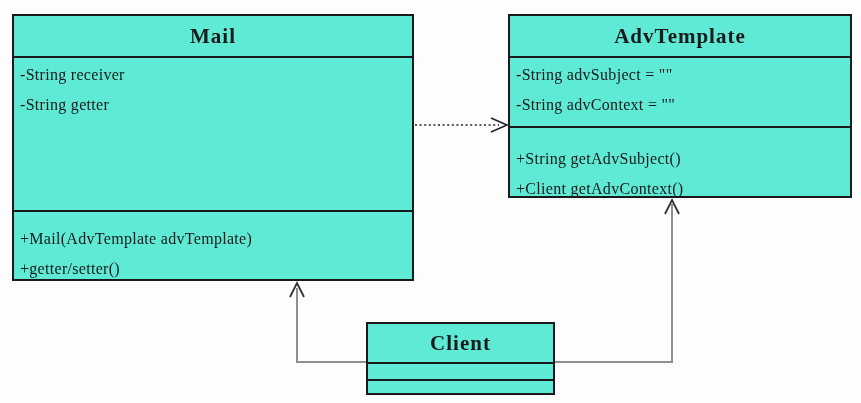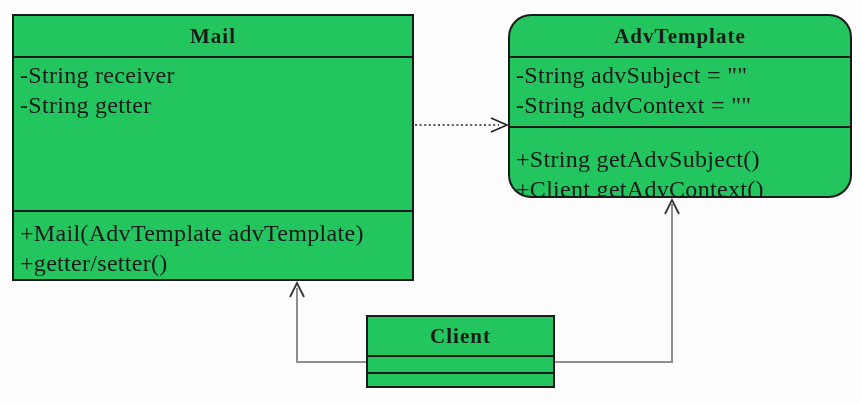--- a/index.html
+++ b/index.html
@@ -13,59 +13,59 @@
     height: 403px;
     background: #fdfdfd;
     font-family: "Liberation Serif", serif;
     color: #1a1a1a;
     overflow: hidden;
   }
   .uml-class {
     position: absolute;
     box-sizing: border-box;
     border: 2px solid #1a1a1a;
-    background: #22c55e;
+    background: #5eead4;
     display: flex;
     flex-direction: column;
   }
   .uml-title {
     box-sizing: border-box;
     border-bottom: 2px solid #1a1a1a;
     font-weight: bold;
     font-size: 21px;
     letter-spacing: 1px;
     text-align: center;
     display: flex;
     align-items: center;
     justify-content: center;
   }
   .uml-compartment {
     box-sizing: border-box;
     padding: 2px 6px 0 6px;
-    font-size: 24px;
+    font-size: 16px;
     line-height: 30px;
     letter-spacing: 0.3px;
     white-space: nowrap;
     overflow: hidden;
   }
   .uml-compartment.with-sep {
     border-bottom: 2px solid #1a1a1a;
   }
   
   .class-mail   { left: 12px;  top: 14px;  width: 402px; height: 267px; }
   .class-mail .uml-title { height: 42px; }
   .class-mail .attrs     { height: 154px; }
-  .class-mail .methods   { flex: 1; padding-top: 6px; }
+  .class-mail .methods   { flex: 1; padding-top: 12px; }
   
-  .class-advtemplate { left: 508px; top: 14px; width: 344px; height: 184px; border-radius: 23px; }
+  .class-advtemplate { left: 508px; top: 14px; width: 344px; height: 184px; }
   .class-advtemplate .uml-title { height: 42px; }
   .class-advtemplate .attrs     { height: 70px; }
   .class-advtemplate .methods   { flex: 1; padding-top: 16px; }
   
-  .class-client { left: 366px; top: 315px; width: 189px; height: 73px; }
+  .class-client { left: 366px; top: 322px; width: 189px; height: 73px; }
   .class-client .uml-title { height: 40px; }
   .class-client .empty-1 { height: 17px; }
   .class-client .empty-2 { flex: 1; }
   .connector-layer {
     position: absolute;
     left: 0; top: 0;
     width: 861px; height: 403px;
     pointer-events: none;
   }
 </style>

